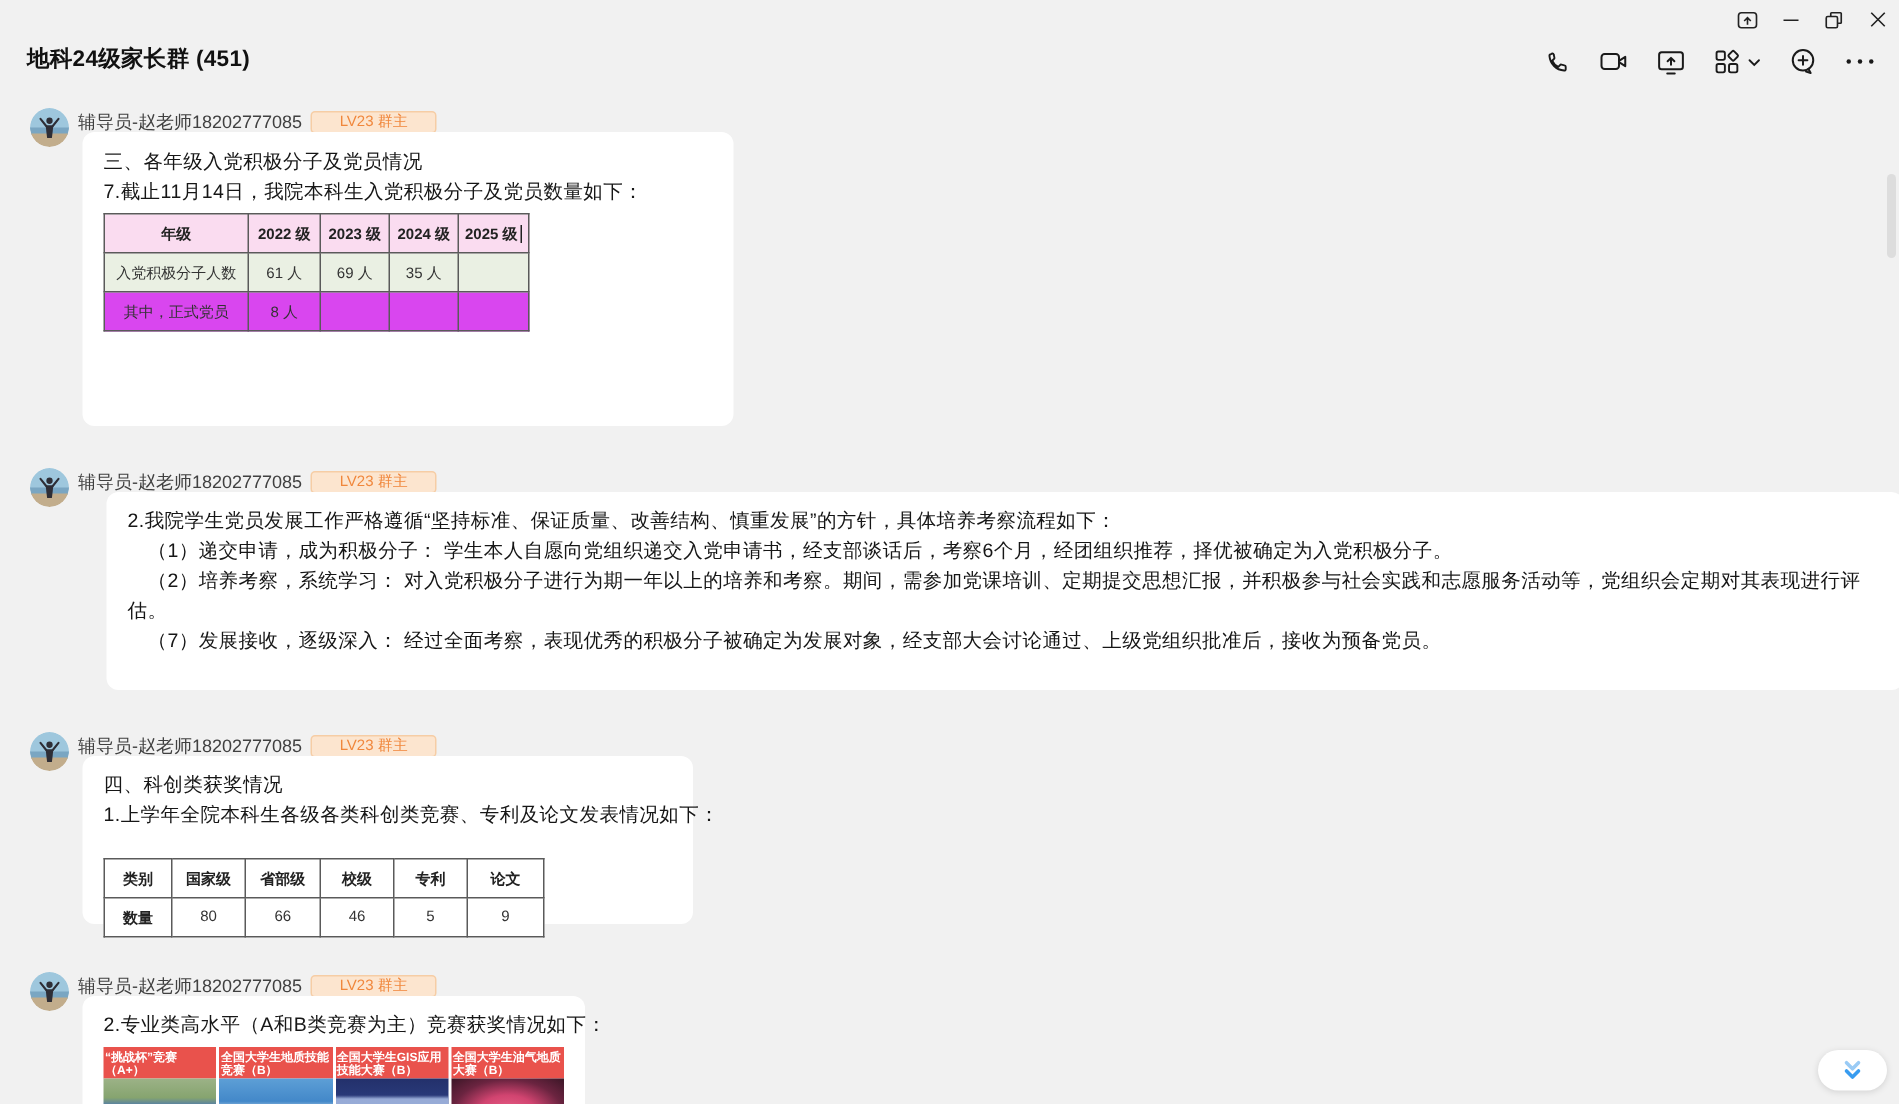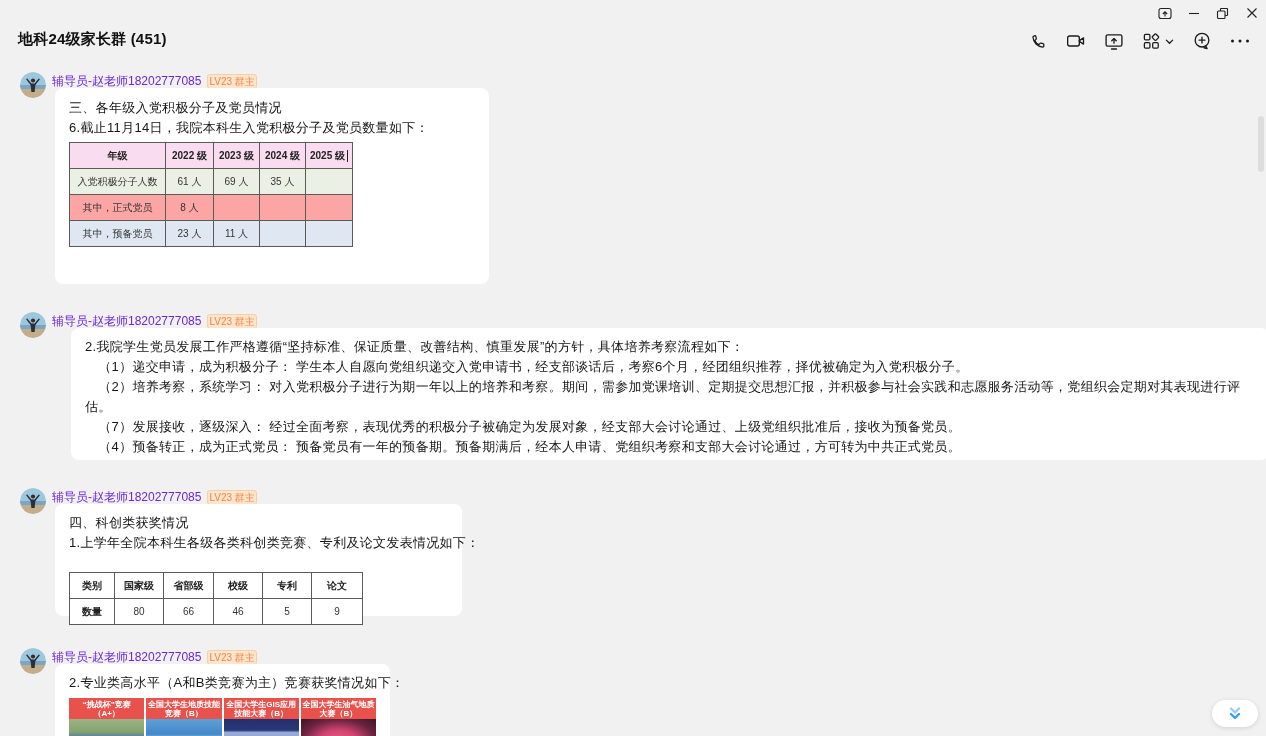--- a/index.html
+++ b/index.html
@@ -19,53 +19,53 @@
   
   .page-title { position:absolute; left:18px; top:30px; font-size:15px; font-weight:bold; color:#111; letter-spacing:.2px; }
   .header-actions { position:absolute; right:16px; top:28px; height:26px; display:flex; align-items:center; gap:18px; }
   .ha-btn { display:flex; align-items:center; justify-content:center; cursor:pointer; }
   .ha-btn svg { display:block; }
 
   
   .msg { position:absolute; left:20px; }
   .avatar { position:absolute; left:0; top:0; width:26px; height:26px; border-radius:50%; overflow:hidden; cursor:pointer; }
   .name-row { position:absolute; left:32px; top:2px; height:15px; display:flex; align-items:center; white-space:nowrap; }
-  .sender-name { font-size:12px; color:#6d28d9; }
-  .badge { margin-left:6px; font-size:10px; color:#f0873c; background:#fce5cf; border:1px solid #f6cda5; border-radius:3px; padding:0 1px; height:15px; line-height:13px; }
+  .sender-name { font-size:12px; color:#404040; }
+  .badge { margin-left:6px; font-size:10px; color:#f0873c; background:#fce5cf; border:1px solid #f6cda5; border-radius:3px; padding:0 18px; height:15px; line-height:13px; }
   .bubble { position:absolute; left:35px; top:16px; background:#ffffff; border-radius:8px; }
   .line { font-size:13px; line-height:20px; letter-spacing:.3px; color:#161616; white-space:pre; }
 
   .b1 { width:434px; height:196px; padding:10px 14px 12px 14px; }
   .b2 { width:1198px; height:132px; padding:9px 14px 3px 14px;margin-left:16px; }
   .b3 { width:407px; height:112px; padding:9px 14px 8px 14px; }
   .b4 { width:335px; height:110px; padding:9px 14px 8px 14px; }
 
   
   .timg { cursor:pointer; }
   .t1 { margin-top:4px; }
   .t1 table, .t2 table { border-collapse:collapse; background:#fff; }
   .t1 th, .t1 td, .t2 th, .t2 td {
     border:1px solid #5a5a5a; font-size:10px; color:#333; text-align:center; vertical-align:middle;
   }
   .t1 th, .t2 th { font-weight:bold; color:#222; }
   .t1 tr { height:26px; }
   .t1 tr.hdr { background:#fadcf0;margin-left:37px; }
   .t1 tr.r0 { background:#eaf0e3; }
   .t1 tr.r1 { background:#dfe8f2; }
-  .t1 tr.r2 { background:#fca5a5; }
+  .t1 tr.r2 { background:#d946ef; }
   .t1 tr.r3 { background:#dfe8f2; }
   .caret { display:inline-block; width:1px; height:12px; background:#222; vertical-align:middle; margin-left:2px; }
 
   .t2 { margin-top:19px; }
   .t2 tr { height:26px; background:#fff; }
 
   
   .comp-strip { display:flex; gap:2px; margin-top:5px; cursor:pointer; }
   .comp { width:79px; }
-  .comp-hdr { background:#e9524c; color:#fff; font-size:8px; line-height:9px; font-weight:bold; text-align:center; padding:2px 1px; height:21px; overflow:hidden; }
+  .comp-hdr { background:#e9524c; color:#fff; font-size:8px; line-height:9px; font-weight:bold; padding:2px 1px; height:21px; overflow:hidden; }
   .comp-photo { height:40px; }
   .p1 { background:linear-gradient(180deg,#9cb287 0%,#86a46f 32%,#4e79ae 46%,#3f69a0 60%,#70727e 74%,#5d5f55 100%); }
   .p2 { background:linear-gradient(180deg,#5d9fd6 0%,#4388c9 38%,#cfe0ee 54%,#6f87a8 74%,#4a5a78 100%); }
   .p3 { background:linear-gradient(180deg,rgba(0,0,0,0) 28%,rgba(170,190,230,.85) 34%,rgba(170,190,230,.85) 46%,rgba(0,0,0,0) 52%),linear-gradient(180deg,#23306b 0%,#2b3d7e 40%,#41599b 62%,#32406f 100%); }
   .p4 { background:radial-gradient(ellipse at 50% 55%, #e85f85 0%, #d14470 35%, #6b2440 68%, #3a1626 100%); }
 
   
   .scroll-pill { position:absolute; left:1212px; top:700px; width:46px; height:27px; background:#fff; border-radius:14px;
     box-shadow:0 1px 5px rgba(0,0,0,.13); display:flex; align-items:center; justify-content:center; cursor:pointer; }
   .scrollbar-thumb { position:absolute; left:1258px; top:116px; width:6px; height:56px; background:#dddddd; border-radius:3px; cursor:pointer; }
@@ -162,21 +162,21 @@
           <path d="M10.8 12L7 7.2 M15.2 12L19 7.2" stroke="#2e2e36" stroke-width="1.4" stroke-linecap="round"></path>
         </g>
       </svg>
     </div>
     <div class="name-row">
       <span class="sender-name">辅导员-赵老师18202777085</span>
       <span class="badge">LV23 群主</span>
     </div>
     <div class="bubble b1">
       <div class="line">三、各年级入党积极分子及党员情况</div>
-      <div class="line">6.截止11月14日，我院本科生入党积极分子及党员数量如下：</div>
+      <div class="line">7.截止11月14日，我院本科生入党积极分子及党员数量如下：</div>
       <div class="timg t1">
         <table>
           <colgroup>
               <col style="width:96px">
               <col style="width:48px">
               <col style="width:46px">
               <col style="width:46px">
               <col style="width:47px">
             </colgroup>
           <tbody>
@@ -194,27 +194,20 @@
             <td>35 人</td>
             <td></td>
           </tr>
           <tr class="r2">
             <td>其中，正式党员</td>
             <td>8 人</td>
             <td></td>
             <td></td>
             <td></td>
           </tr>
-          <tr class="r3">
-            <td>其中，预备党员</td>
-            <td>23 人</td>
-            <td>11 人</td>
-            <td></td>
-            <td></td>
-          </tr>
         </tbody>
           </table>
       </div>
     </div>
   </div>
 
   <div class="msg" style="top:312px;">
     <div class="avatar">
       <svg width="26" height="26" viewBox="0 0 26 26">
         <defs>
@@ -235,21 +228,20 @@
     <div class="name-row">
       <span class="sender-name">辅导员-赵老师18202777085</span>
       <span class="badge">LV23 群主</span>
     </div>
     <div class="bubble b2">
       <div class="line">2.我院学生党员发展工作严格遵循“坚持标准、保证质量、改善结构、慎重发展”的方针，具体培养考察流程如下：</div>
       <div class="line">　（1）递交申请，成为积极分子： 学生本人自愿向党组织递交入党申请书，经支部谈话后，考察6个月，经团组织推荐，择优被确定为入党积极分子。</div>
       <div class="line">　（2）培养考察，系统学习： 对入党积极分子进行为期一年以上的培养和考察。期间，需参加党课培训、定期提交思想汇报，并积极参与社会实践和志愿服务活动等，党组织会定期对其表现进行评</div>
       <div class="line">估。</div>
       <div class="line">　（7）发展接收，逐级深入： 经过全面考察，表现优秀的积极分子被确定为发展对象，经支部大会讨论通过、上级党组织批准后，接收为预备党员。</div>
-      <div class="line">　（4）预备转正，成为正式党员： 预备党员有一年的预备期。预备期满后，经本人申请、党组织考察和支部大会讨论通过，方可转为中共正式党员。</div>
     </div>
   </div>
 
   <div class="msg" style="top:488px;">
     <div class="avatar">
       <svg width="26" height="26" viewBox="0 0 26 26">
         <defs>
             <clipPath id="av3">
               <circle cx="13" cy="13" r="13"></circle>
             </clipPath>

